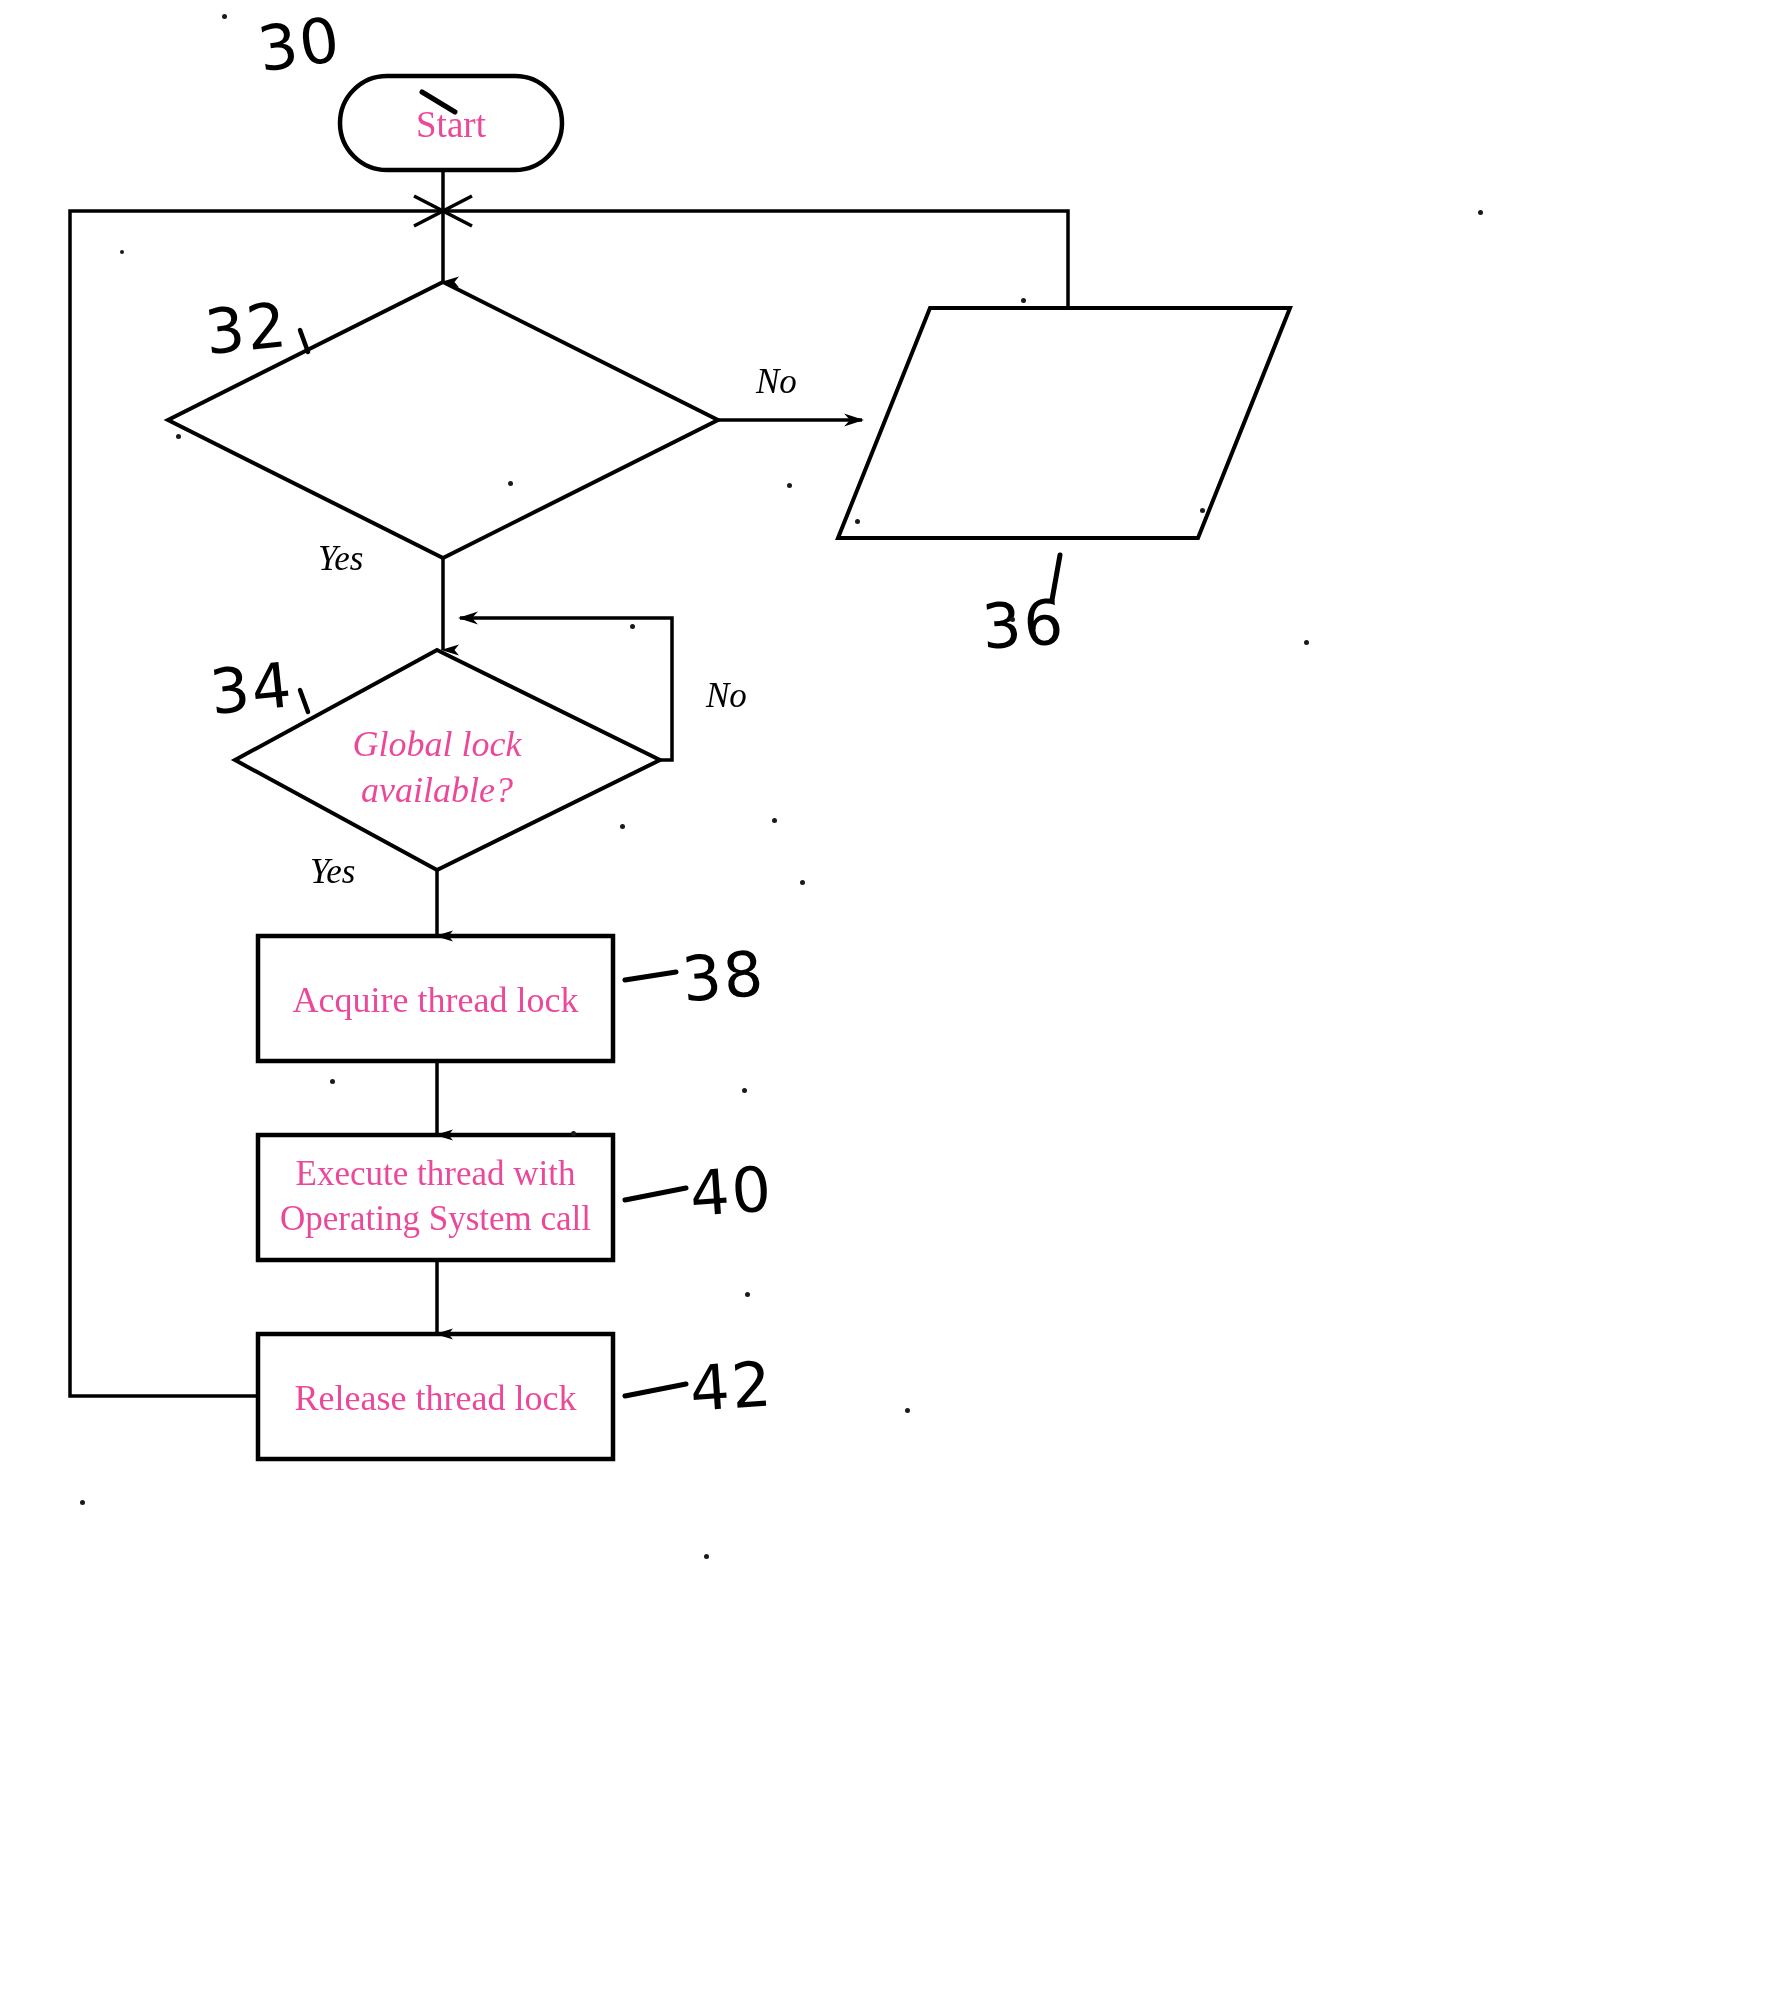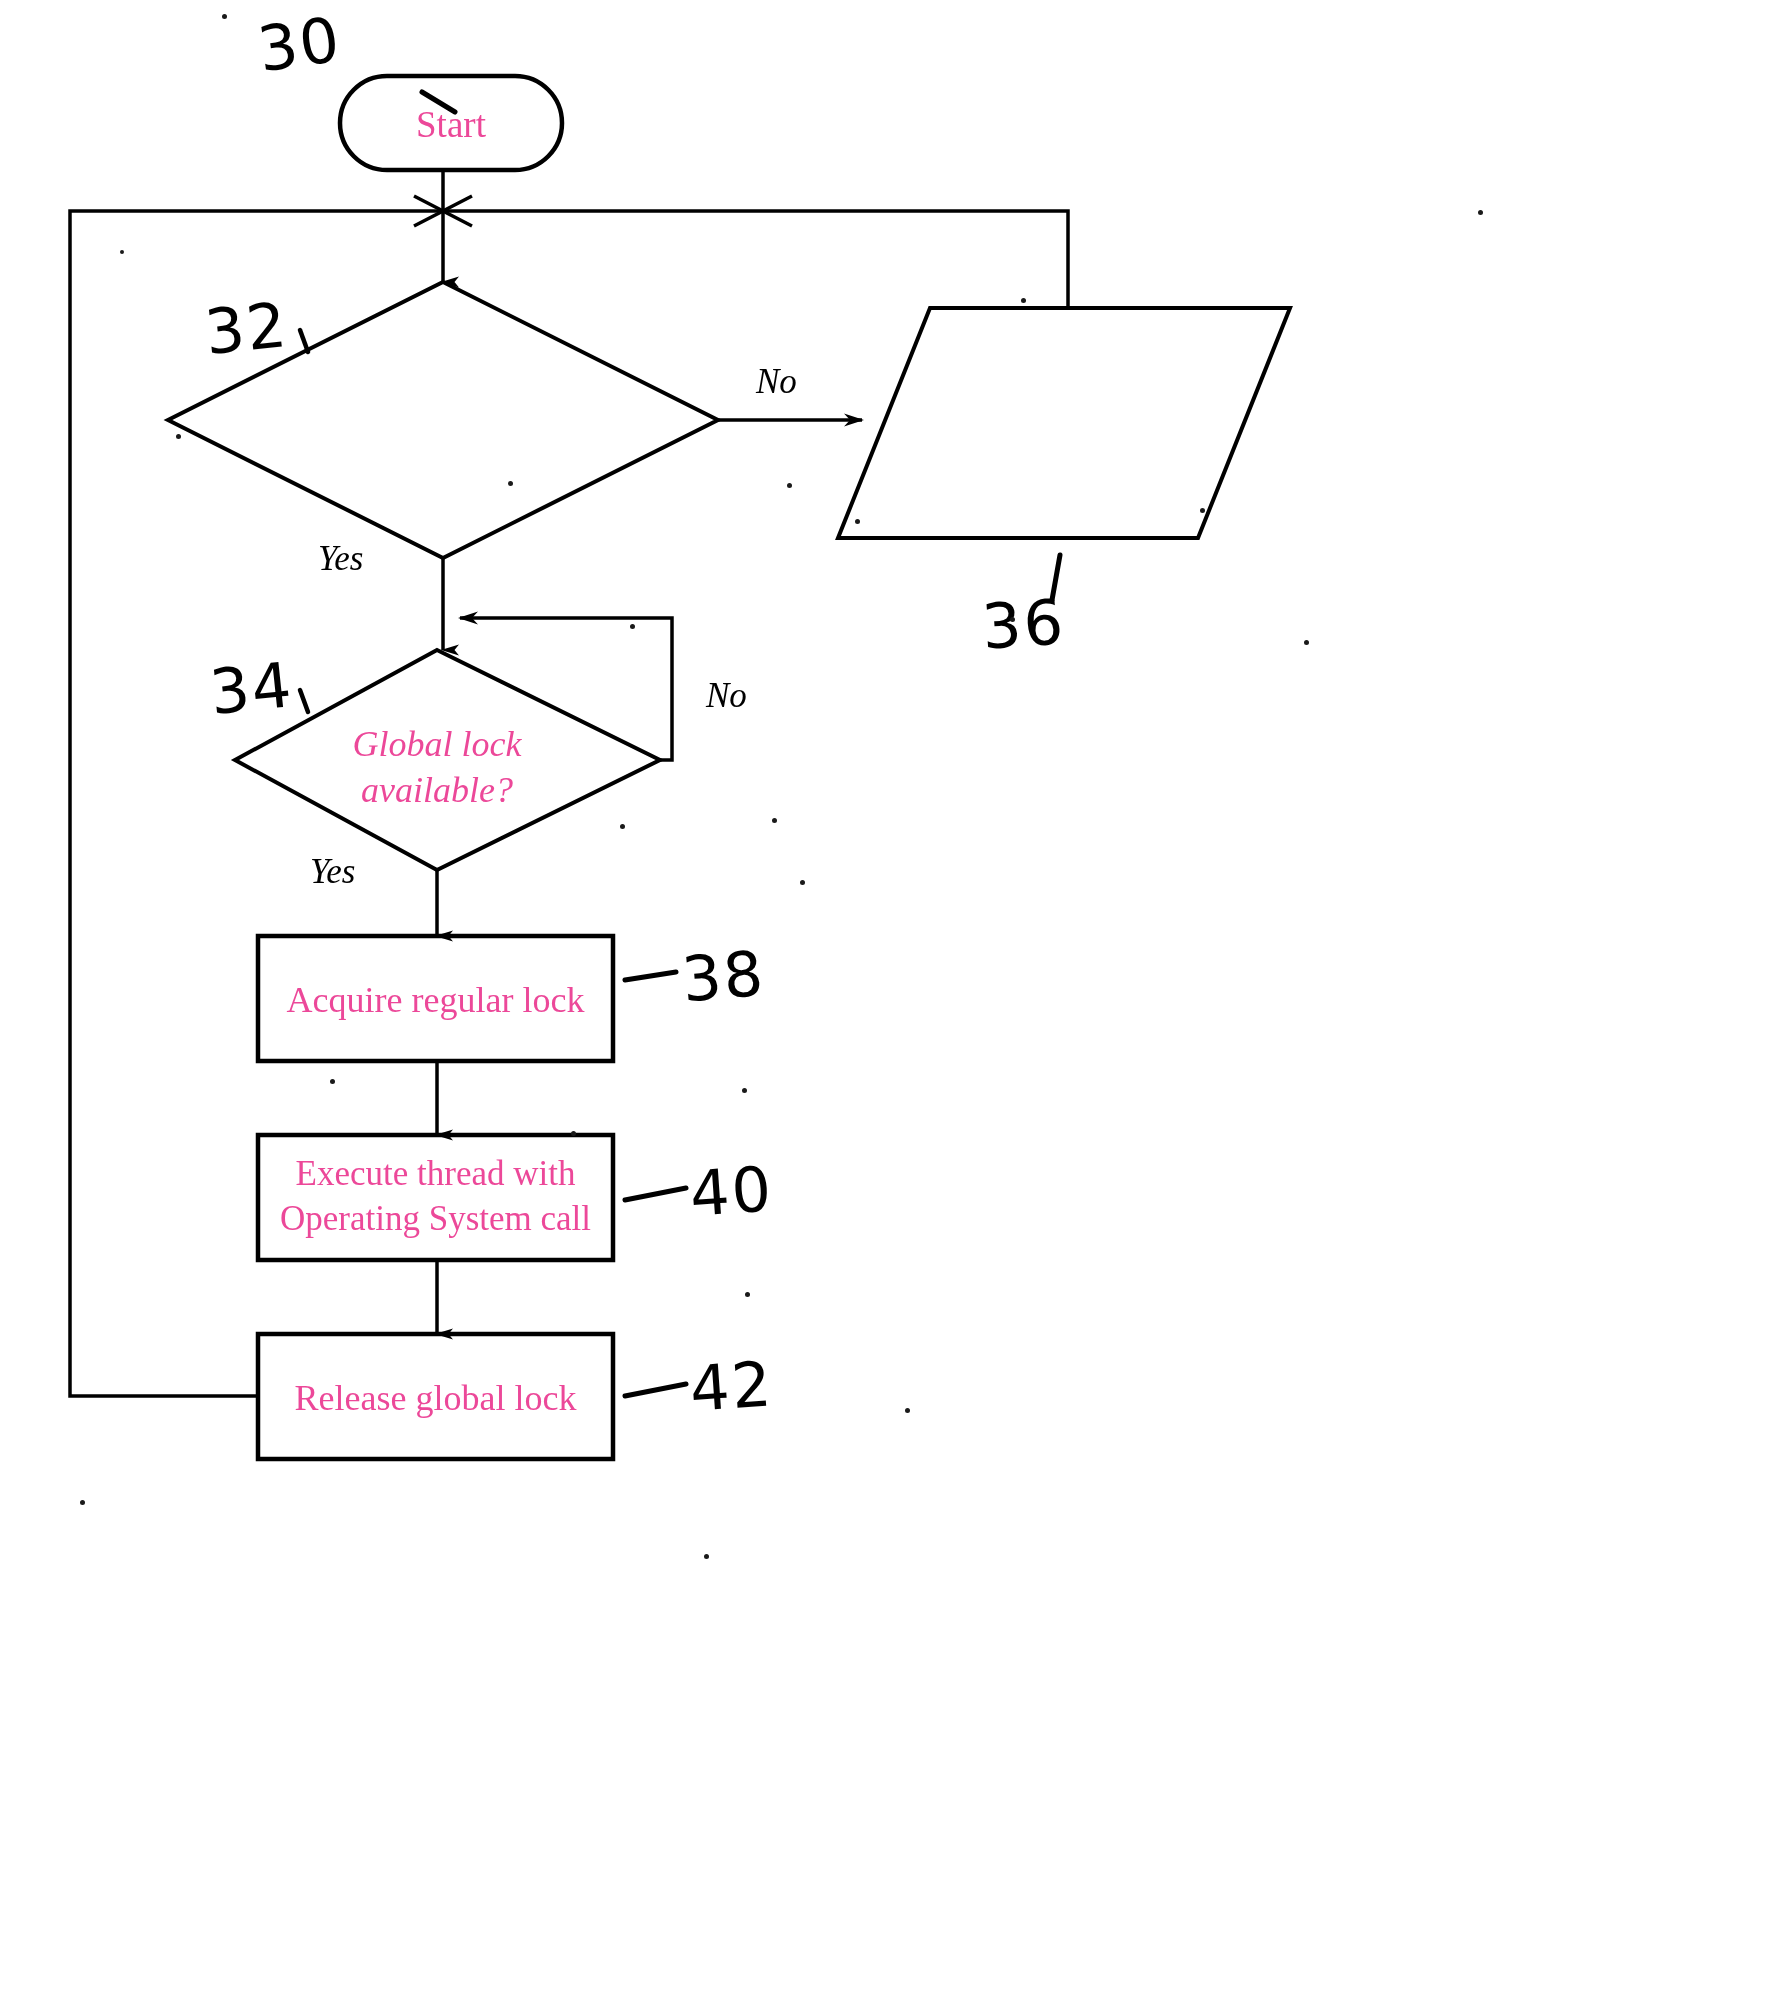--- a/index.html
+++ b/index.html
@@ -127,26 +127,26 @@
     <path d="M625 1396 L686 1384" fill="none" stroke="#000" stroke-width="5" stroke-linecap="round"></path>
   </svg>
 
   <div class="node-label" style="left:340px; top:101px; width:222px; font-size:37px;">Start</div>
 
 
 
   <div class="node-label" style="left:292px; top:721px; width:290px; font-size:36px;font-style:italic;">Global lock
 available?</div>
 
-  <div class="node-label" style="left:258px; top:977px; width:355px; font-size:36px;">Acquire regular lock</div>
+  <div class="node-label" style="left:258px; top:977px; width:355px; font-size:36px;">Acquire thread lock</div>
 
   <div class="node-label" style="left:258px; top:1152px; width:355px; font-size:35px;">Execute thread with
 Operating System call</div>
 
-  <div class="node-label" style="left:258px; top:1375px; width:355px; font-size:36px;">Release global lock</div>
+  <div class="node-label" style="left:258px; top:1375px; width:355px; font-size:36px;">Release thread lock</div>
 
   <div class="edge-label" style="left:756px; top:362px;">No</div>
 
   <div class="edge-label" style="left:318px; top:539px;">Yes</div>
 
   <div class="edge-label" style="left:706px; top:676px;">No</div>
 
   <div class="edge-label" style="left:310px; top:852px;">Yes</div>
 
   <div class="ref-num ref-hand" style="left:258px; top:8px; transform:rotate(-8deg);">30</div>

